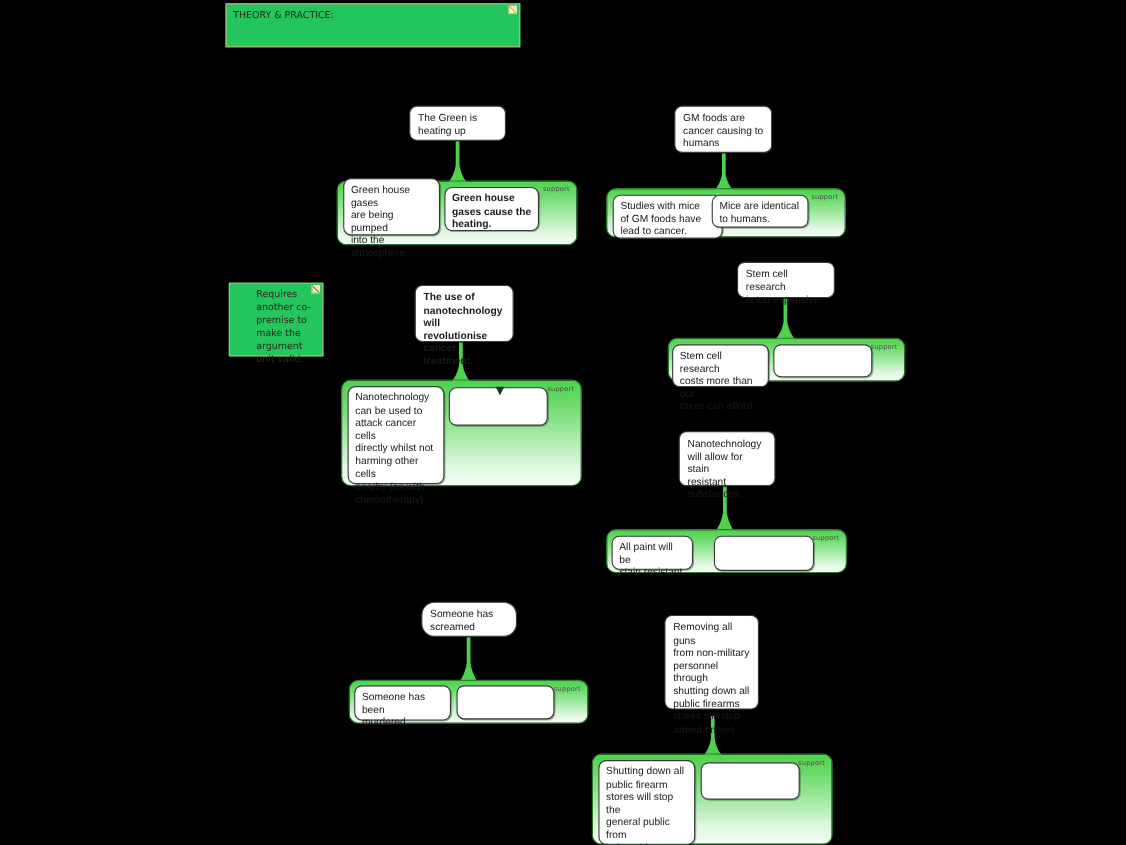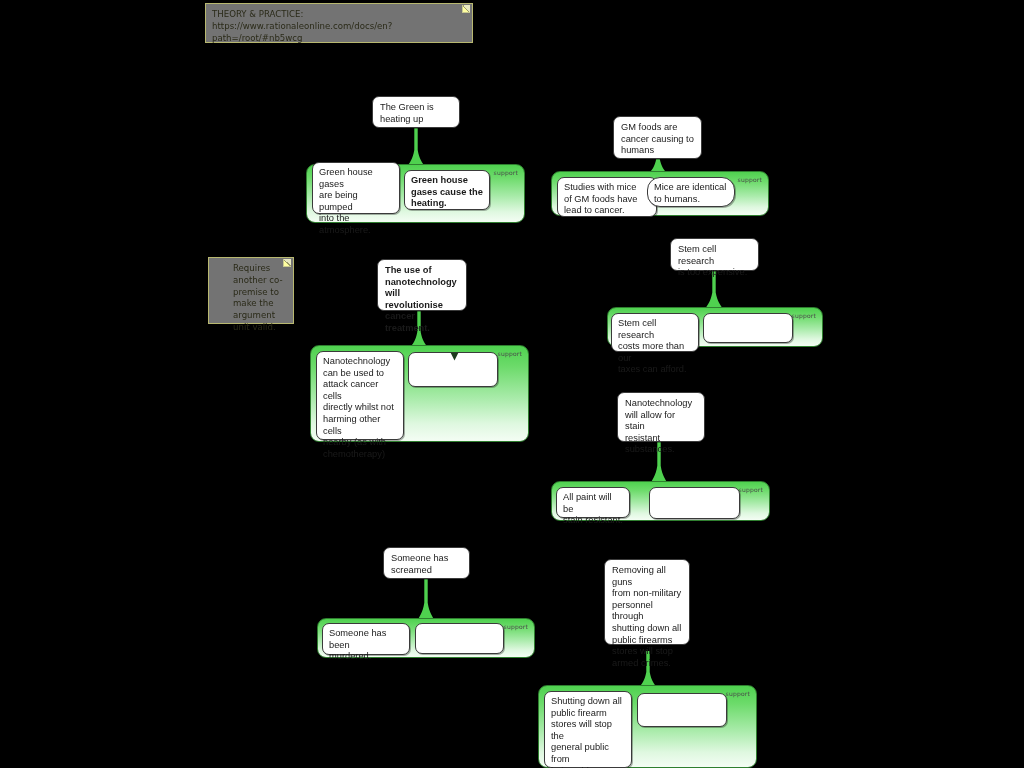--- a/index.html
+++ b/index.html
@@ -11,21 +11,21 @@
     width: 1024px;
     height: 768px;
     position: relative;
     overflow: hidden;
     font-family: "Liberation Sans", sans-serif;
   }
 
   
   .note {
     position: absolute;
-    background: #737373;
+    background: #22c55e;
     border: 1px solid #b8b870;
     color: #2a2a18;
     font-family: "DejaVu Sans", sans-serif;
     font-size: 8.6px;
     line-height: 11.8px;
     padding: 5px 7px 5px 6px;
     box-sizing: border-box;
     white-space: pre-line;
   }
   .note .fold {
@@ -105,21 +105,21 @@
   .caret-marker {
     position: absolute;
     width: 9px;
     height: 9px;
   }
 </style>
 </head>
 <body>
 
 <div id="board">
-    <div class="note" style="left: 205px; top: 3px; width: 268px; height: 40px;"><div class="fold"></div><span class="note-title">THEORY &amp; PRACTICE:</span><span class="note-url">https://www.rationaleonline.com/docs/en?path=/root/#nb5wcg</span></div>
+    <div class="note" style="left: 205px; top: 3px; width: 268px; height: 40px;"><div class="fold"></div><span class="note-title">THEORY &amp; PRACTICE:</span></div>
     <div class="note" style="left: 208px; top: 257px; width: 86px; height: 67px; padding-left: 24px;"><div class="fold"></div><span class="note-body">Requires another co-premise to make the argument unit valid.</span></div>
     <div class="connector" style="left: 405px; top: 128px;">
       <svg width="22" height="40" viewBox="0 0 22 40">
         <path d="M 9.3 0 L 12.7 0 L 12.7 22.04 C 14.2 31.159999999999997, 17.6 35.34, 20.240000000000002 39 L 1.7599999999999998 39 C 4.4 35.34, 7.800000000000001 31.159999999999997, 9.3 22.04 Z" fill="#4fd14f"></path>
       </svg>
     </div>
     <div class="support-block" style="left: 306px; top: 164px; width: 219px; height: 59px;">
       <div class="support-label">support</div>
     </div>
     <div class="premise" style="left: 312px; top: 162px; width: 88px; height: 52px;">Green house gases
@@ -135,23 +135,23 @@
       <svg width="22" height="36" viewBox="0 0 22 36">
         <path d="M 9.3 0 L 12.7 0 L 12.7 19.72 C 14.2 27.88, 17.6 31.62, 20.240000000000002 35 L 1.7599999999999998 35 C 4.4 31.62, 7.800000000000001 27.88, 9.3 19.72 Z" fill="#4fd14f"></path>
       </svg>
     </div>
     <div class="support-block" style="left: 551px; top: 171px; width: 218px; height: 45px;">
       <div class="support-label">support</div>
     </div>
     <div class="premise" style="left: 557px; top: 177px; width: 100px; height: 40px;">Studies with mice
 of GM foods have
 lead to cancer.</div>
-    <div class="premise" style="left: 647px; top: 177px; width: 88px; height: 30px; border-radius: 13px;">Mice are identical
+    <div class="premise" style="left: 647px; top: 177px; width: 88px; height: 30px;">Mice are identical
 to humans.</div>
-    <div class="claim" style="left: 613px; top: 96px; width: 89px; height: 43px; margin-top: 20px;">GM foods are
+    <div class="claim" style="left: 613px; top: 96px; width: 89px; height: 43px;">GM foods are
 cancer causing to
 humans</div>
     <div class="connector" style="left: 408px; top: 311px;">
       <svg width="22" height="38" viewBox="0 0 22 38">
         <path d="M 9.3 0 L 12.7 0 L 12.7 20.88 C 14.2 29.52, 17.6 33.480000000000004, 20.240000000000002 37 L 1.7599999999999998 37 C 4.4 33.480000000000004, 7.800000000000001 29.52, 9.3 20.88 Z" fill="#4fd14f"></path>
       </svg>
     </div>
     <div class="support-block" style="left: 310px; top: 345px; width: 219px; height: 97px;">
       <div class="support-label">support</div>
     </div>
@@ -203,21 +203,21 @@
       <svg width="22" height="43" viewBox="0 0 22 43">
         <path d="M 9.3 0 L 12.7 0 L 12.7 23.779999999999998 C 14.2 33.62, 17.6 38.13, 20.240000000000002 42 L 1.7599999999999998 42 C 4.4 38.13, 7.800000000000001 33.62, 9.3 23.779999999999998 Z" fill="#4fd14f"></path>
       </svg>
     </div>
     <div class="support-block" style="left: 317px; top: 618px; width: 218px; height: 40px;">
       <div class="support-label">support</div>
     </div>
     <div class="premise" style="left: 322px; top: 623px; width: 88px; height: 32px;">Someone has been
 murdered.</div>
     <div class="premise empty" style="left: 415px; top: 623px; width: 89px; height: 31px;"></div>
-    <div class="claim" style="left: 383px; top: 547px; width: 87px; height: 32px;">Someone has
+    <div class="claim" style="left: 383px; top: 547px; width: 87px; height: 32px; border-radius: 12px;">Someone has
 screamed</div>
     <div class="connector" style="left: 637px; top: 651px;">
       <svg width="22" height="38" viewBox="0 0 22 38">
         <path d="M 9.3 0 L 12.7 0 L 12.7 20.88 C 14.2 29.52, 17.6 33.480000000000004, 20.240000000000002 37 L 1.7599999999999998 37 C 4.4 33.480000000000004, 7.800000000000001 29.52, 9.3 20.88 Z" fill="#4fd14f"></path>
       </svg>
     </div>
     <div class="support-block" style="left: 538px; top: 685px; width: 219px; height: 83px;">
       <div class="support-label">support</div>
     </div>
     <div class="premise" style="left: 544px; top: 691px; width: 88px; height: 77px;">Shutting down all

